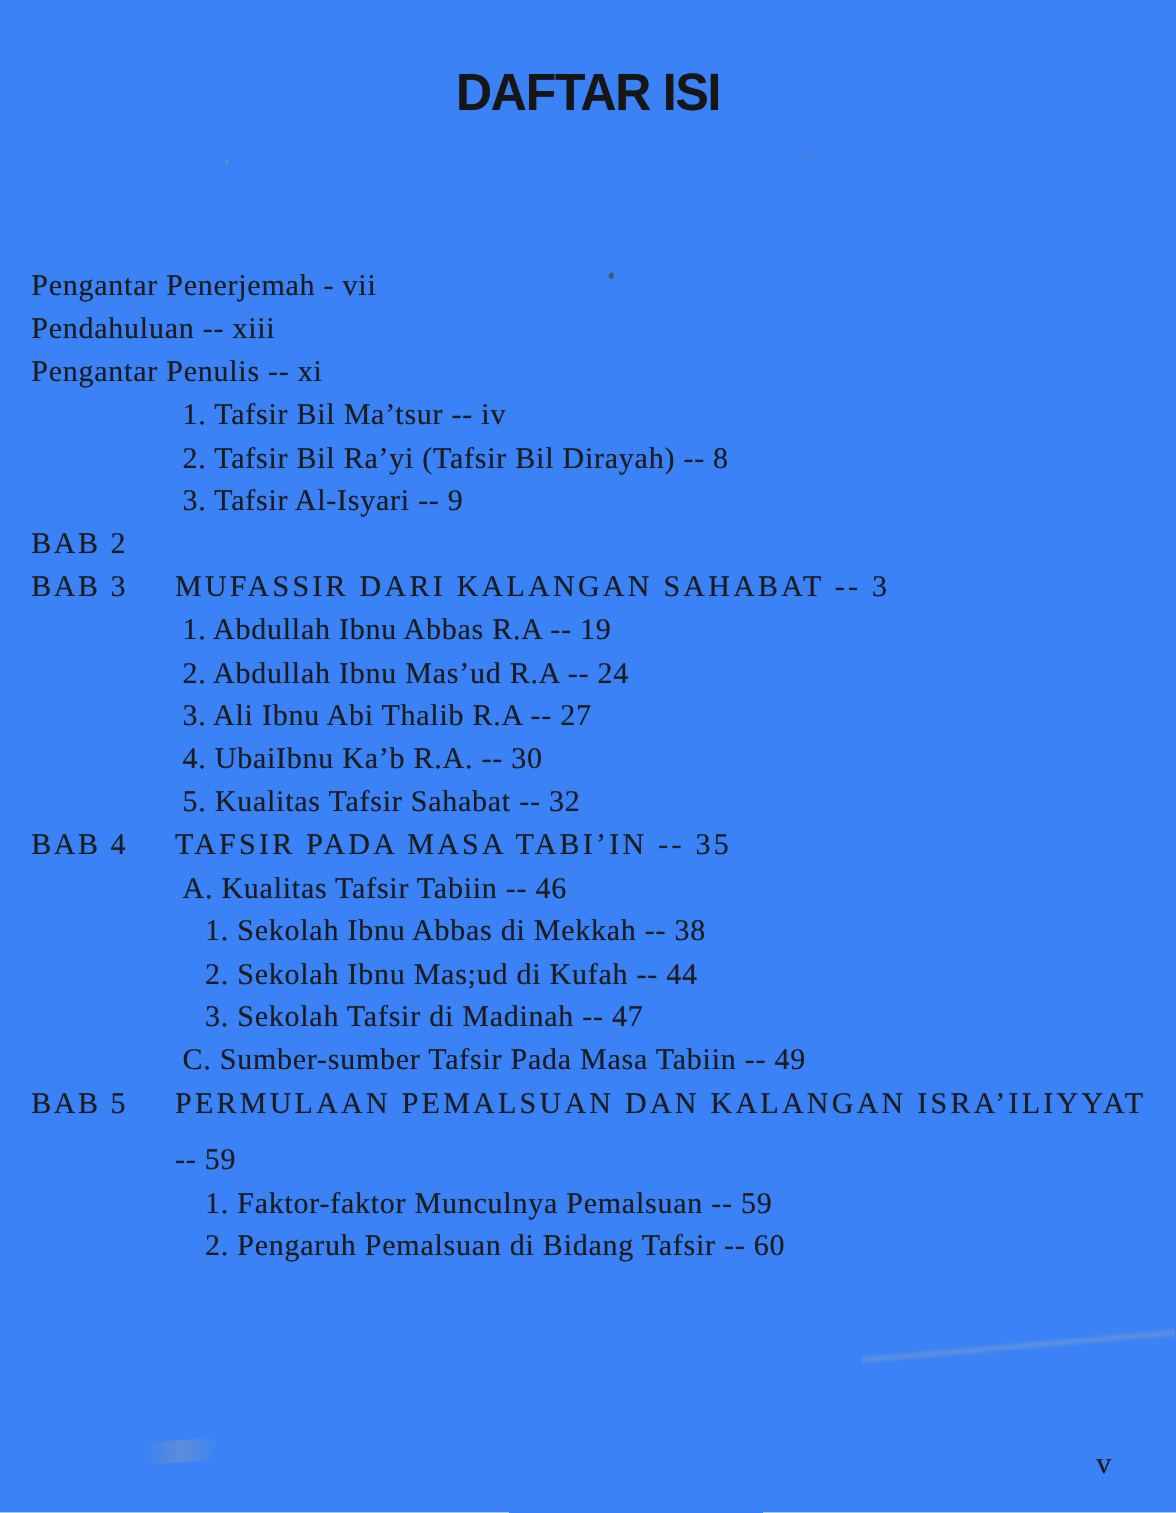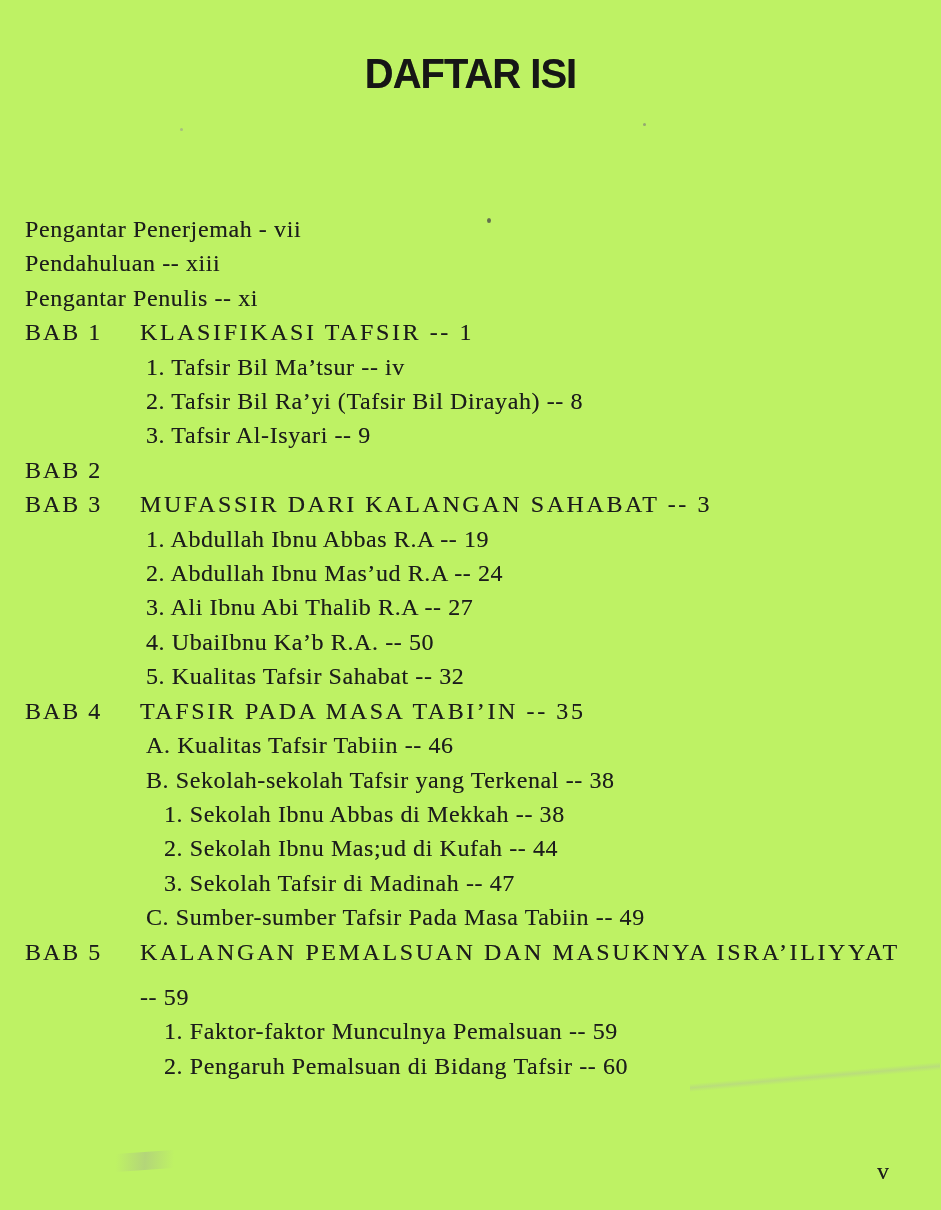--- a/index.html
+++ b/index.html
@@ -11,21 +11,21 @@
     width: 941px;
     height: 1210px;
     position: relative;
     overflow: hidden;
     font-family: "Liberation Serif", serif;
     color: #1c1c1c;
   }
   .scan-page {
     position: absolute;
     inset: 0;
-    background: #bef264;
+    background: #3b82f6;
   }
   .doc-title {
     position: absolute;
     top: 50px;
     left: 0;
     width: 100%;
     text-align: center;
     font-family: "Liberation Sans", sans-serif;
     font-weight: bold;
     font-size: 42px;
@@ -105,24 +105,20 @@
         <span class="text">Pengantar Penerjemah - vii</span>
       </div>
       <div class="row front">
 
         <span class="text">Pendahuluan -- xiii</span>
       </div>
       <div class="row front">
 
         <span class="text">Pengantar Penulis -- xi</span>
       </div>
-      <div class="row chapter">
-        <span class="label">BAB 1</span>
-        <span class="text">KLASIFIKASI TAFSIR -- 1</span>
-      </div>
       <div class="row sub1">
 
         <span class="text">1. Tafsir Bil Ma’tsur -- iv</span>
       </div>
       <div class="row sub1">
 
         <span class="text">2. Tafsir Bil Ra’yi (Tafsir Bil Dirayah) -- 8</span>
       </div>
       <div class="row sub1">
 
@@ -142,57 +138,53 @@
       <div class="row sub1">
 
         <span class="text">2. Abdullah Ibnu Mas’ud R.A -- 24</span>
       </div>
       <div class="row sub1">
 
         <span class="text">3. Ali Ibnu Abi Thalib R.A -- 27</span>
       </div>
       <div class="row sub1">
 
-        <span class="text">4. UbaiIbnu Ka’b R.A. -- 50</span>
+        <span class="text">4. UbaiIbnu Ka’b R.A. -- 30</span>
       </div>
       <div class="row sub1">
 
         <span class="text">5. Kualitas Tafsir Sahabat -- 32</span>
       </div>
       <div class="row chapter">
         <span class="label">BAB 4</span>
         <span class="text">TAFSIR PADA MASA TABI’IN -- 35</span>
       </div>
       <div class="row sub1">
 
         <span class="text">A. Kualitas Tafsir Tabiin -- 46</span>
       </div>
-      <div class="row sub1">
-
-        <span class="text">B. Sekolah-sekolah Tafsir yang Terkenal -- 38</span>
-      </div>
       <div class="row sub2">
 
         <span class="text">1. Sekolah Ibnu Abbas di Mekkah -- 38</span>
       </div>
       <div class="row sub2">
 
         <span class="text">2. Sekolah Ibnu Mas;ud di Kufah -- 44</span>
       </div>
       <div class="row sub2">
 
         <span class="text">3. Sekolah Tafsir di Madinah -- 47</span>
       </div>
       <div class="row sub1">
 
         <span class="text">C. Sumber-sumber Tafsir Pada Masa Tabiin -- 49</span>
       </div>
       <div class="row chapter">
         <span class="label">BAB 5</span>
-        <span class="text">KALANGAN PEMALSUAN DAN MASUKNYA ISRA’ILIYYAT</span>
+        <span class="text">PERMULAAN PEMALSUAN DAN KALANGAN ISRA’ILIYYAT</span>
       </div>
       <div class="row cont">
 
         <span class="text">-- 59</span>
       </div>
       <div class="row sub2">
 
         <span class="text">1. Faktor-faktor Munculnya Pemalsuan -- 59</span>
       </div>
       <div class="row sub2">

